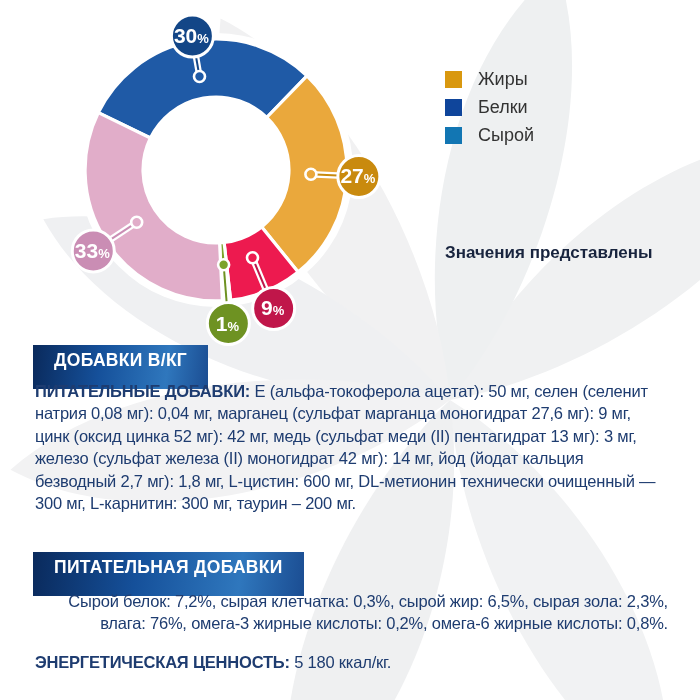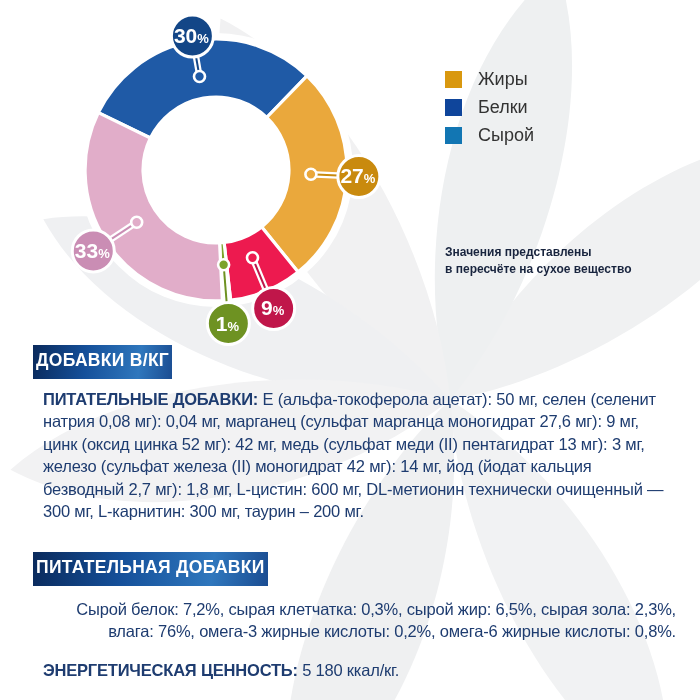--- a/index.html
+++ b/index.html
@@ -12,34 +12,34 @@
   #donut-svg{position:absolute;left:0;top:0;}
   #donut-svg text{font-family:"Liberation Sans", sans-serif;}
 
   .legend{position:absolute;left:445px;top:71px;}
   .legend-row{display:flex;align-items:center;margin-bottom:11px;height:17px;}
   .legend-swatch{width:17px;height:17px;margin-right:16px;flex:0 0 17px;}
   .legend-label{font-size:18px;color:#333333;line-height:17px;}
 
   .legend-note{
     position:absolute;left:445px;top:244px;
-    font-size:12px;font-weight:bold;line-height:17px;color:#18243e;
+    font-size:17px;font-weight:bold;line-height:17px;color:#18243e;
   }
 
   .section-header{
-    position:absolute;left:33px;height:34px;line-height:30px;
-    padding:0 3px;color:#ffffff;font-weight:bold;font-size:17.5px;
+    position:absolute;left:33px;height:44px;line-height:30px;
+    padding:0 21px;color:#ffffff;font-weight:bold;font-size:17.5px;
     letter-spacing:.3px;white-space:nowrap;
     background:linear-gradient(97deg,#0a2a5c 0%,#15509a 38%,#2f77bd 76%,#1b4d92 100%);
   }
   #additives-header{top:345px;}
   #nutrition-header{top:552px;}
 
   .body-text{
-    position:absolute;left:35px;width:633px;margin:8px;
+    position:absolute;left:35px;width:633px;margin:0;
     font-size:16.5px;line-height:22.4px;letter-spacing:-0.2px;
     color:#1e3c70;
   }
   .body-text strong{color:#1e3c70;}
   #additives-text{top:380px;}
   #nutrition-text{top:590px;text-align:right;}
   #energy-line{top:651px;}
 </style>
 </head>
 <body>
@@ -100,21 +100,20 @@
     <span class="legend-label">Белки</span>
   </div>
   <div class="legend-row">
     <span class="legend-swatch" style="background: rgb(18, 118, 179);"></span>
     <span class="legend-label">Сырой</span>
   </div>
 </div>
 
 <div class="legend-note">
   <span>Значения представлены</span><br>
-  <span>в пересчёте на сухое вещество</span>
 </div>
 
 <div class="section-header" id="additives-header">ДОБАВКИ В/КГ</div>
 
 <p class="body-text" id="additives-text"><strong>ПИТАТЕЛЬНЫЕ ДОБАВКИ:</strong><span> Е (альфа-токоферола ацетат): 50 мг, селен (селенит натрия 0,08 мг): 0,04 мг, марганец (сульфат марганца моногидрат 27,6 мг): 9 мг, цинк (оксид цинка 52 мг): 42 мг, медь (сульфат меди (II) пентагидрат 13 мг): 3 мг, железо (сульфат железа (II) моногидрат 42 мг): 14 мг, йод (йодат кальция безводный 2,7 мг): 1,8 мг, L-цистин: 600 мг, DL-метионин технически очищенный — 300 мг, L-карнитин: 300 мг, таурин – 200 мг.</span></p>
 
 <div class="section-header" id="nutrition-header">ПИТАТЕЛЬНАЯ ДОБАВКИ</div>
 
 <p class="body-text" id="nutrition-text">Сырой белок: 7,2%, сырая клетчатка: 0,3%, сырой жир: 6,5%, сырая зола: 2,3%, влага: 76%, омега-3 жирные кислоты: 0,2%, омега-6 жирные кислоты: 0,8%.</p>
 

